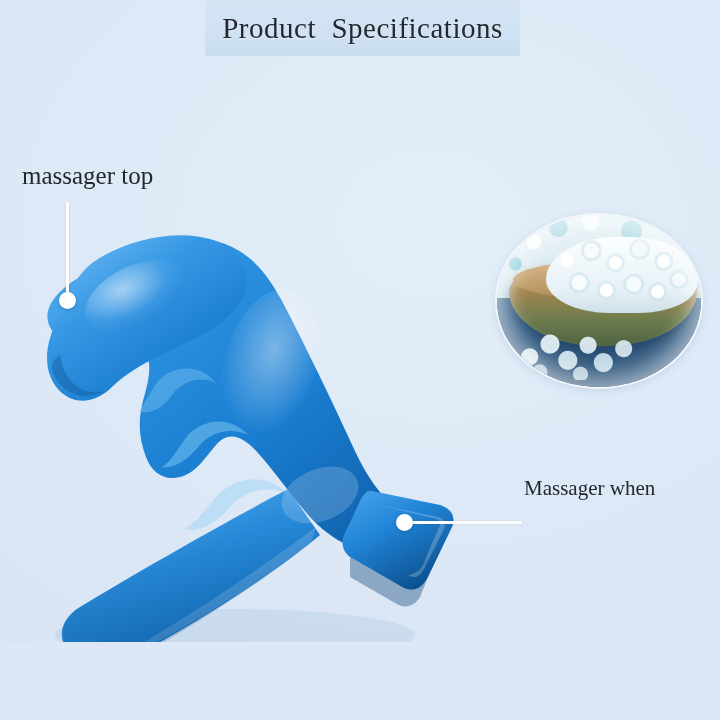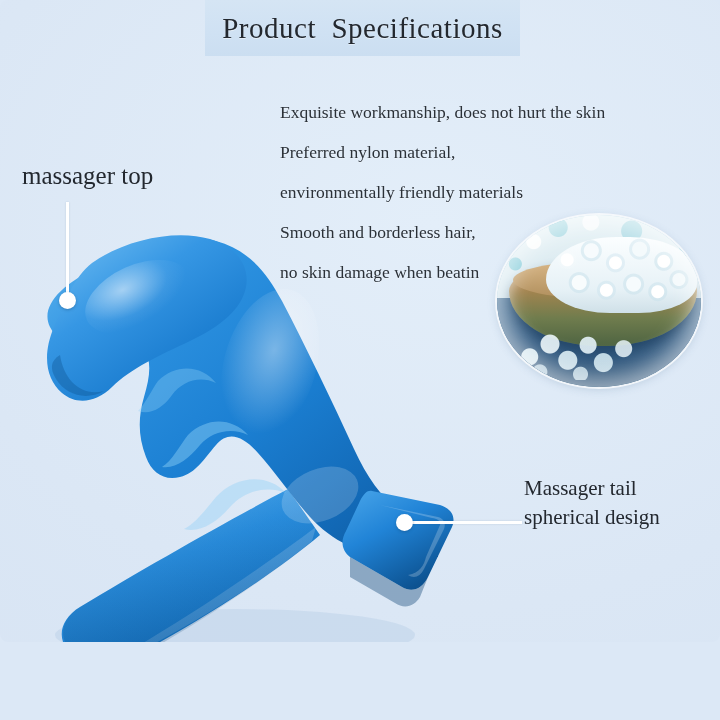--- a/index.html
+++ b/index.html
@@ -227,27 +227,20 @@
   }
 </style>
 </head>
 <body>
 
 <div id="page">
 
   <div id="title-band"></div>
   <div id="title-text">Product  Specifications</div>
 
-  <div id="spec-list">
-    <div class="spec-line">Exquisite workmanship, does not hurt the skin</div>
-    <div class="spec-line">Preferred nylon material,</div>
-    <div class="spec-line">environmentally friendly materials</div>
-    <div class="spec-line">Smooth and borderless hair,</div>
-    <div class="spec-line">no skin damage when beatin</div>
-  </div>
 
   <div id="inset-photo">
     <div class="photo-scene">
       <div class="ph-bg-top"></div>
       <div class="ph-bg-bottom"></div>
       <div class="ph-bowl"></div>
       <div class="ph-bowl-rim"></div>
       <div class="ph-pellets"></div>
       <div class="ph-loose"></div>
       <div class="ph-vignette"></div>
@@ -361,17 +354,16 @@
              C215 312 126 362 60 402 C44 412 38 428 48 442 Z" fill="url(#shadeGrad)" opacity="0.5"></path>
   </svg>
 
   <div class="callout-line" id="callout-top-line"></div>
   <div class="callout-dot" id="callout-top-dot"></div>
   <div id="callout-top-label">massager top</div>
 
   <div class="callout-line" id="callout-tail-line"></div>
   <div class="callout-dot" id="callout-tail-dot"></div>
   <div id="callout-tail-label">
-    <div>Massager tail</div>
-    <div>spherical design</div>
+    <div>Massager when</div>
   </div>
 
 </div>
 
 </body></html>

